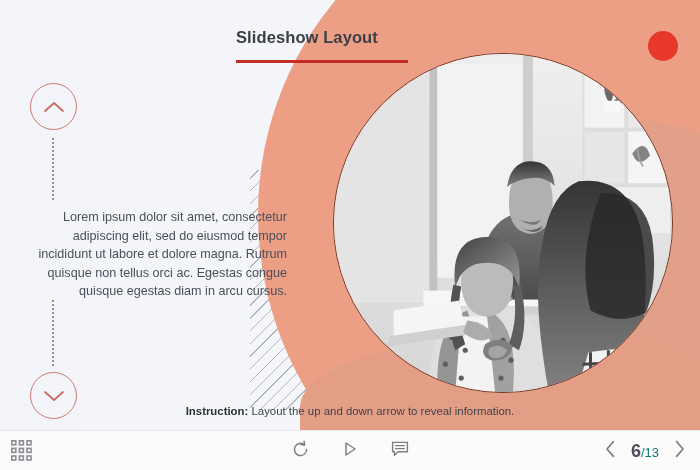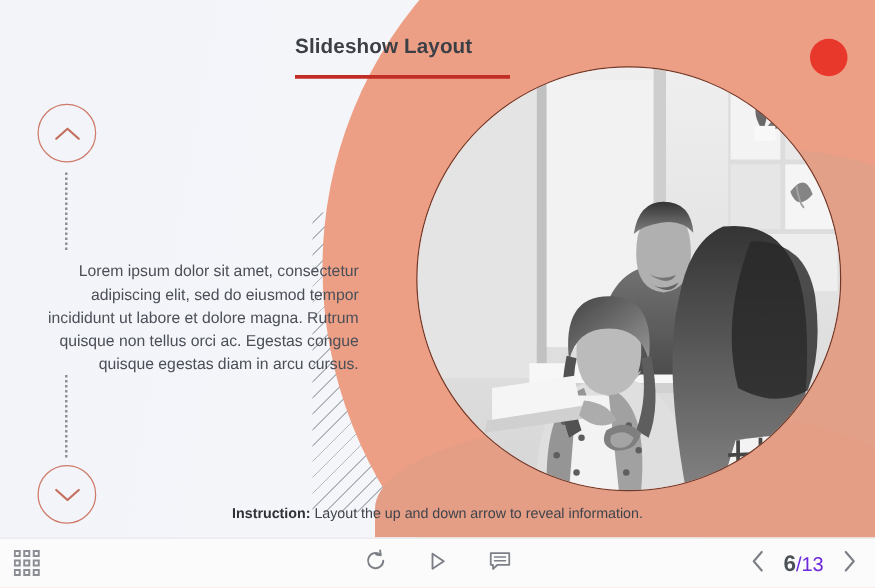--- a/index.html
+++ b/index.html
@@ -227,22 +227,22 @@
     display: flex;
     align-items: baseline;
     color: #5c6068;
   }
   .pager .cur {
     font-size: 18px;
     font-weight: bold;
     color: #4c5057;
   }
   .pager .tot {
-    font-size: 16px;
-    color: #6d28d9;
+    font-size: 13px;
+    color: #0f766e;
   }
   .chev { cursor: pointer; width: 18px; height: 22px; display:flex; align-items:center; justify-content:center;}
 </style>
 </head>
 <body>
 
 <div class="slide-root">
 
   <div class="stage">
 

